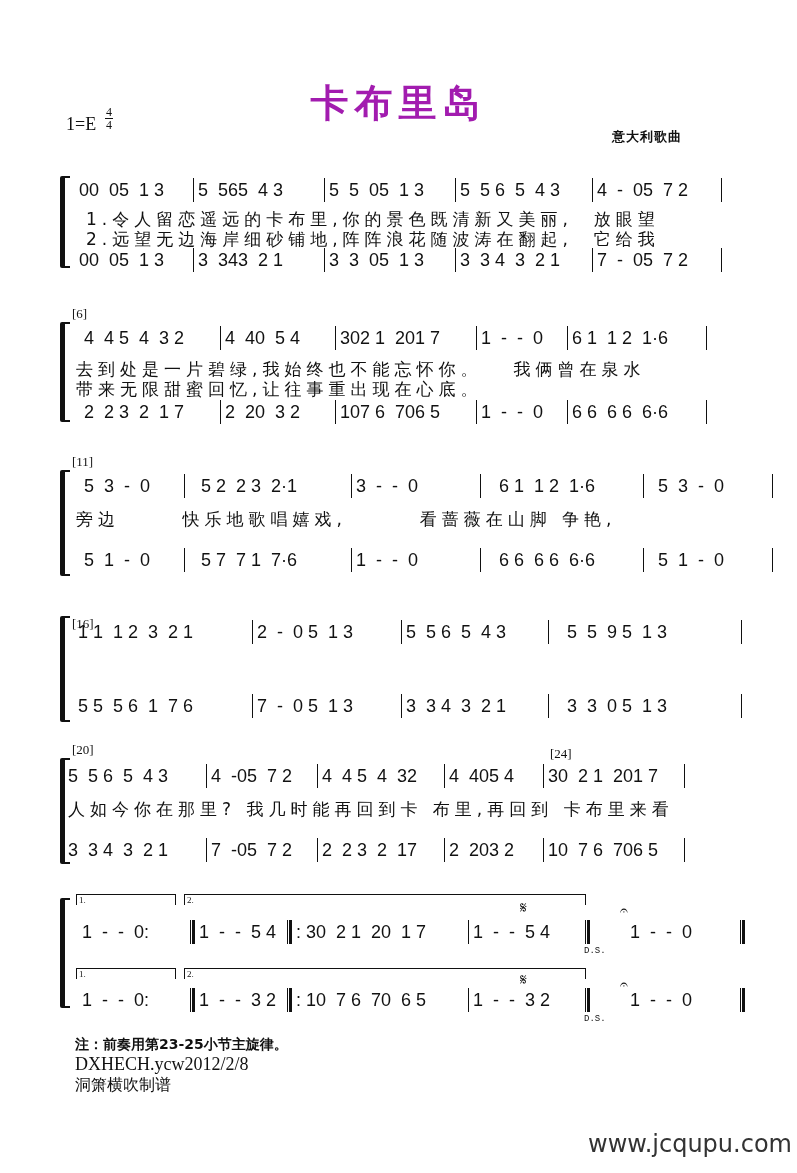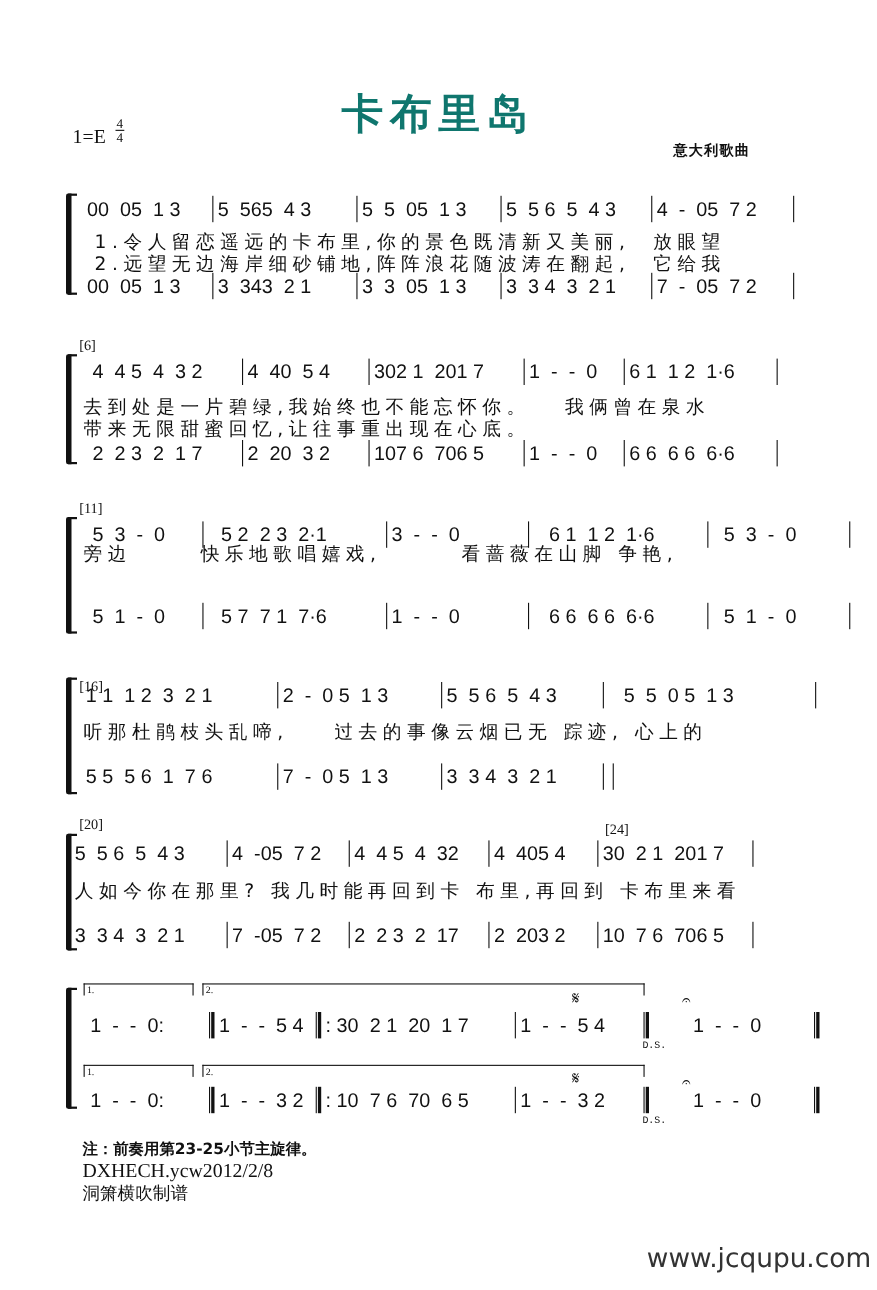--- a/index.html
+++ b/index.html
@@ -1,19 +1,19 @@
 <!DOCTYPE html>
 <html><head>
 <meta charset="utf-8">
 <style>
   html, body { margin: 0; padding: 0; background: #ffffff; }
   body { width: 797px; height: 1173px; position: relative; overflow: hidden;
          font-family: "DejaVu Sans", sans-serif; color: #111; }
   .title { position: absolute; left: 0; width: 797px; top: 78px; text-align: center;
-           font-family: "DejaVu Serif", serif; font-size: 38px; font-weight: bold; letter-spacing: 6px; color:#0f766e; }
+           font-family: "DejaVu Serif", serif; font-size: 38px; font-weight: bold; letter-spacing: 6px; color:#a21caf; }
   .key { position: absolute; left: 66px; top: 114px; font-family: "Liberation Serif", serif; font-size: 18px; }
   .timesig { position: absolute; left: 105px; top: 106px; font-family: "Liberation Serif", serif;
              font-size: 12px; line-height: 12px; text-align: center; }
   .timesig .num { border-bottom: 1px solid #111; padding: 0 1px; }
   .composer { position: absolute; left: 612px; top: 128px; font-size: 13px; font-weight: bold; letter-spacing: 1px; }
 
   .system { position: absolute; left: 60px; width: 660px; }
   .bracket { position: absolute; left: 0; width: 5px; background: #111; border-radius: 2px 0 0 2px; }
   .bracket:before, .bracket:after { content: ""; position: absolute; left: 2px; width: 8px; height: 2px; background:#111; }
   .bracket:before { top: 0; } .bracket:after { bottom: 0; }
@@ -124,21 +124,21 @@
       <span class="bar"></span>
     <span class="measure" style="width:146px;padding-left:12px">5 2  2 3  2·1</span>
       <span class="bar"></span>
     <span class="measure" style="width:120px">3  -  -  0</span>
       <span class="bar"></span>
     <span class="measure" style="width:140px;padding-left:14px">6 1  1 2  1·6</span>
       <span class="bar"></span>
     <span class="measure" style="width:110px;padding-left:10px">5  3  -  0</span>
       <span class="bar"></span>
   </div>
-  <div class="lyric-line" style="top:38px;">旁边      快乐地歌唱嬉戏,       看蔷薇在山脚 争艳,</div>
+  <div class="lyric-line" style="top:54px;">旁边      快乐地歌唱嬉戏,       看蔷薇在山脚 争艳,</div>
   <div class="notes-line" style="top:94px;">
     <span class="measure" style="width:96px;padding-left:10px">5  1  -  0</span>
       <span class="bar"></span>
     <span class="measure" style="width:146px;padding-left:12px">5 7  7 1  7·6</span>
       <span class="bar"></span>
     <span class="measure" style="width:120px">1  -  -  0</span>
       <span class="bar"></span>
     <span class="measure" style="width:140px;padding-left:14px">6 6  6 6  6·6</span>
       <span class="bar"></span>
     <span class="measure" style="width:110px;padding-left:10px">5  1  -  0</span>
@@ -149,31 +149,31 @@
 <div class="system" style="top:600px;height:125px;">
   <div class="rehearsal" style="top:16px;">[16]</div>
   <div class="bracket" style="top:16px;height:106px;"></div>
   <div class="notes-line" style="top:20px;">
     <span class="measure" style="width:170px;padding-left:4px">1 1  1 2  3  2 1</span>
       <span class="bar"></span>
     <span class="measure" style="width:140px">2  -  0 5  1 3</span>
       <span class="bar"></span>
     <span class="measure" style="width:138px">5  5 6  5  4 3</span>
       <span class="bar"></span>
-    <span class="measure" style="width:170px;padding-left:14px">5  5  0 5  1 3</span>
-      <span class="bar"></span>
-  </div>
-  <div class="lyric-line" style="top:54px;">听那杜鹃枝头乱啼,    过去的事像云烟已无 踪迹, 心上的</div>
+    <span class="measure" style="width:170px;padding-left:14px">5  5  9 5  1 3</span>
+      <span class="bar"></span>
+  </div>
   <div class="notes-line" style="top:94px;">
     <span class="measure" style="width:170px;padding-left:4px">5 5  5 6  1  7 6</span>
       <span class="bar"></span>
     <span class="measure" style="width:140px">7  -  0 5  1 3</span>
       <span class="bar"></span>
     <span class="measure" style="width:138px">3  3 4  3  2 1</span>
       <span class="bar"></span>
+    <span class="measure" style="width:170px;padding-left:14px">3  3  0 5  1 3</span>
       <span class="bar"></span>
   </div>
 </div>
 
 <div class="system" style="top:742px;height:125px;">
   <div class="rehearsal" style="top:0;">[20]</div>
   <div class="rehearsal24" style="top:4px;left:490px;">[24]</div>
   <div class="bracket" style="top:16px;height:106px;"></div>
   <div class="notes-line" style="top:22px;left:8px;">
     <span class="measure" style="width:134px">5  5 6  5  4 3</span>

